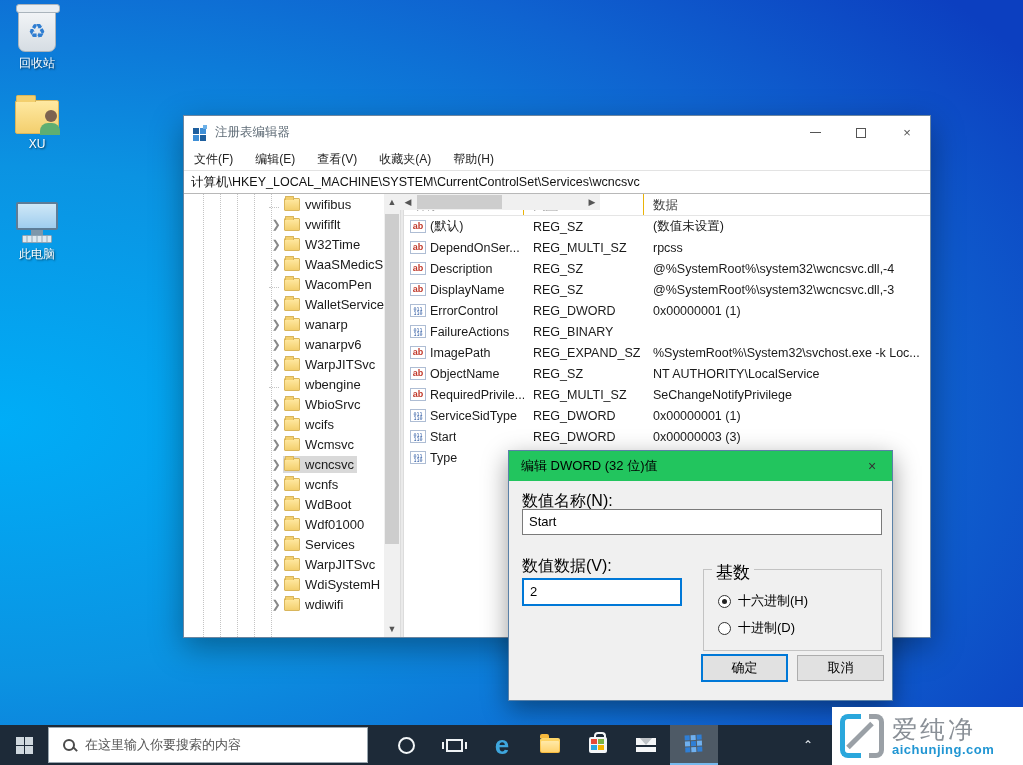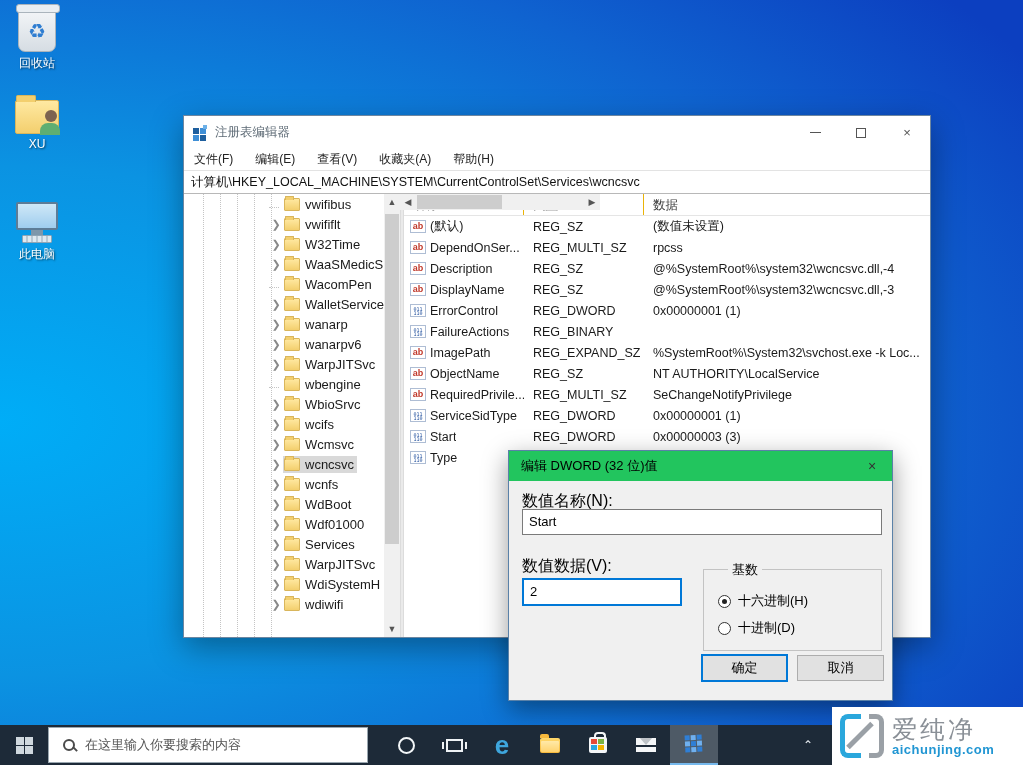--- a/index.html
+++ b/index.html
@@ -88,21 +88,21 @@
   .lr-label { font-size:12.5px; color:#1a1a1a; overflow:hidden; }
   
   #dlg { position:absolute; left:508px; top:450px; width:385px; height:251px; background:#f0f0f0; border:1px solid #5a81a8; box-shadow:0 8px 24px rgba(0,0,0,.4); }
   .dlg-title { height:30px; background:#22c55e; display:flex; align-items:center; padding:0 0 0 12px; }
   .dlg-title-text { flex:1; font-size:13px; color:#000; }
   .dlg-close { width:40px; height:100%; display:flex; align-items:center; justify-content:center; font-size:14px; color:#333; }
   .dlg-label { position:absolute; font-size:16px; color:#000; }
   .dlg-name-input { position:absolute; left:13px; top:58px; width:360px; height:26px; background:#fff; border:1px solid #7a7a7a; font-size:13px; color:#000; padding:4px 6px; }
   .dlg-val-input { position:absolute; left:13px; top:127px; width:160px; height:28px; background:#fff; border:2px solid #0078d7; font-size:13px; color:#000; padding:4px 6px; }
   .groupbox { position:absolute; left:194px; top:118px; width:179px; height:82px; border:1px solid #c3c3c3; }
-  .groupbox-label { position:absolute; top:-9px; left:24px; background:#f0f0f0; padding:0 4px; font-size:13px; color:#000; }
+  .groupbox-label { position:absolute; top:-9px; left:8px; background:#f0f0f0; padding:0 4px; font-size:17px; color:#000; }
   .radio-row { position:absolute; left:14px; display:flex; align-items:center; gap:7px; }
   .radio { width:13px; height:13px; border-radius:50%; border:1px solid #333; background:#fff; position:relative; flex:0 0 auto; }
   .radio.on:after { content:""; position:absolute; left:3px; top:3px; width:5px; height:5px; border-radius:50%; background:#222; }
   .radio-lbl { font-size:13px; color:#000; }
   .dlg-btn { position:absolute; height:28px; width:87px; background:#e1e1e1; font-size:13px; color:#000; display:flex; align-items:center; justify-content:center; }
   #btn-ok { left:192px; top:203px; border:2px solid #0078d7; }
   #btn-cancel { left:288px; top:204px; height:26px; border:1px solid #adadad; }
   
   #taskbar { position:absolute; left:0; bottom:0; width:1023px; height:40px; background:#1d2a38; display:flex; align-items:stretch; z-index:50; }
   .tb-btn { width:48px; display:flex; align-items:center; justify-content:center; flex:0 0 auto; }

